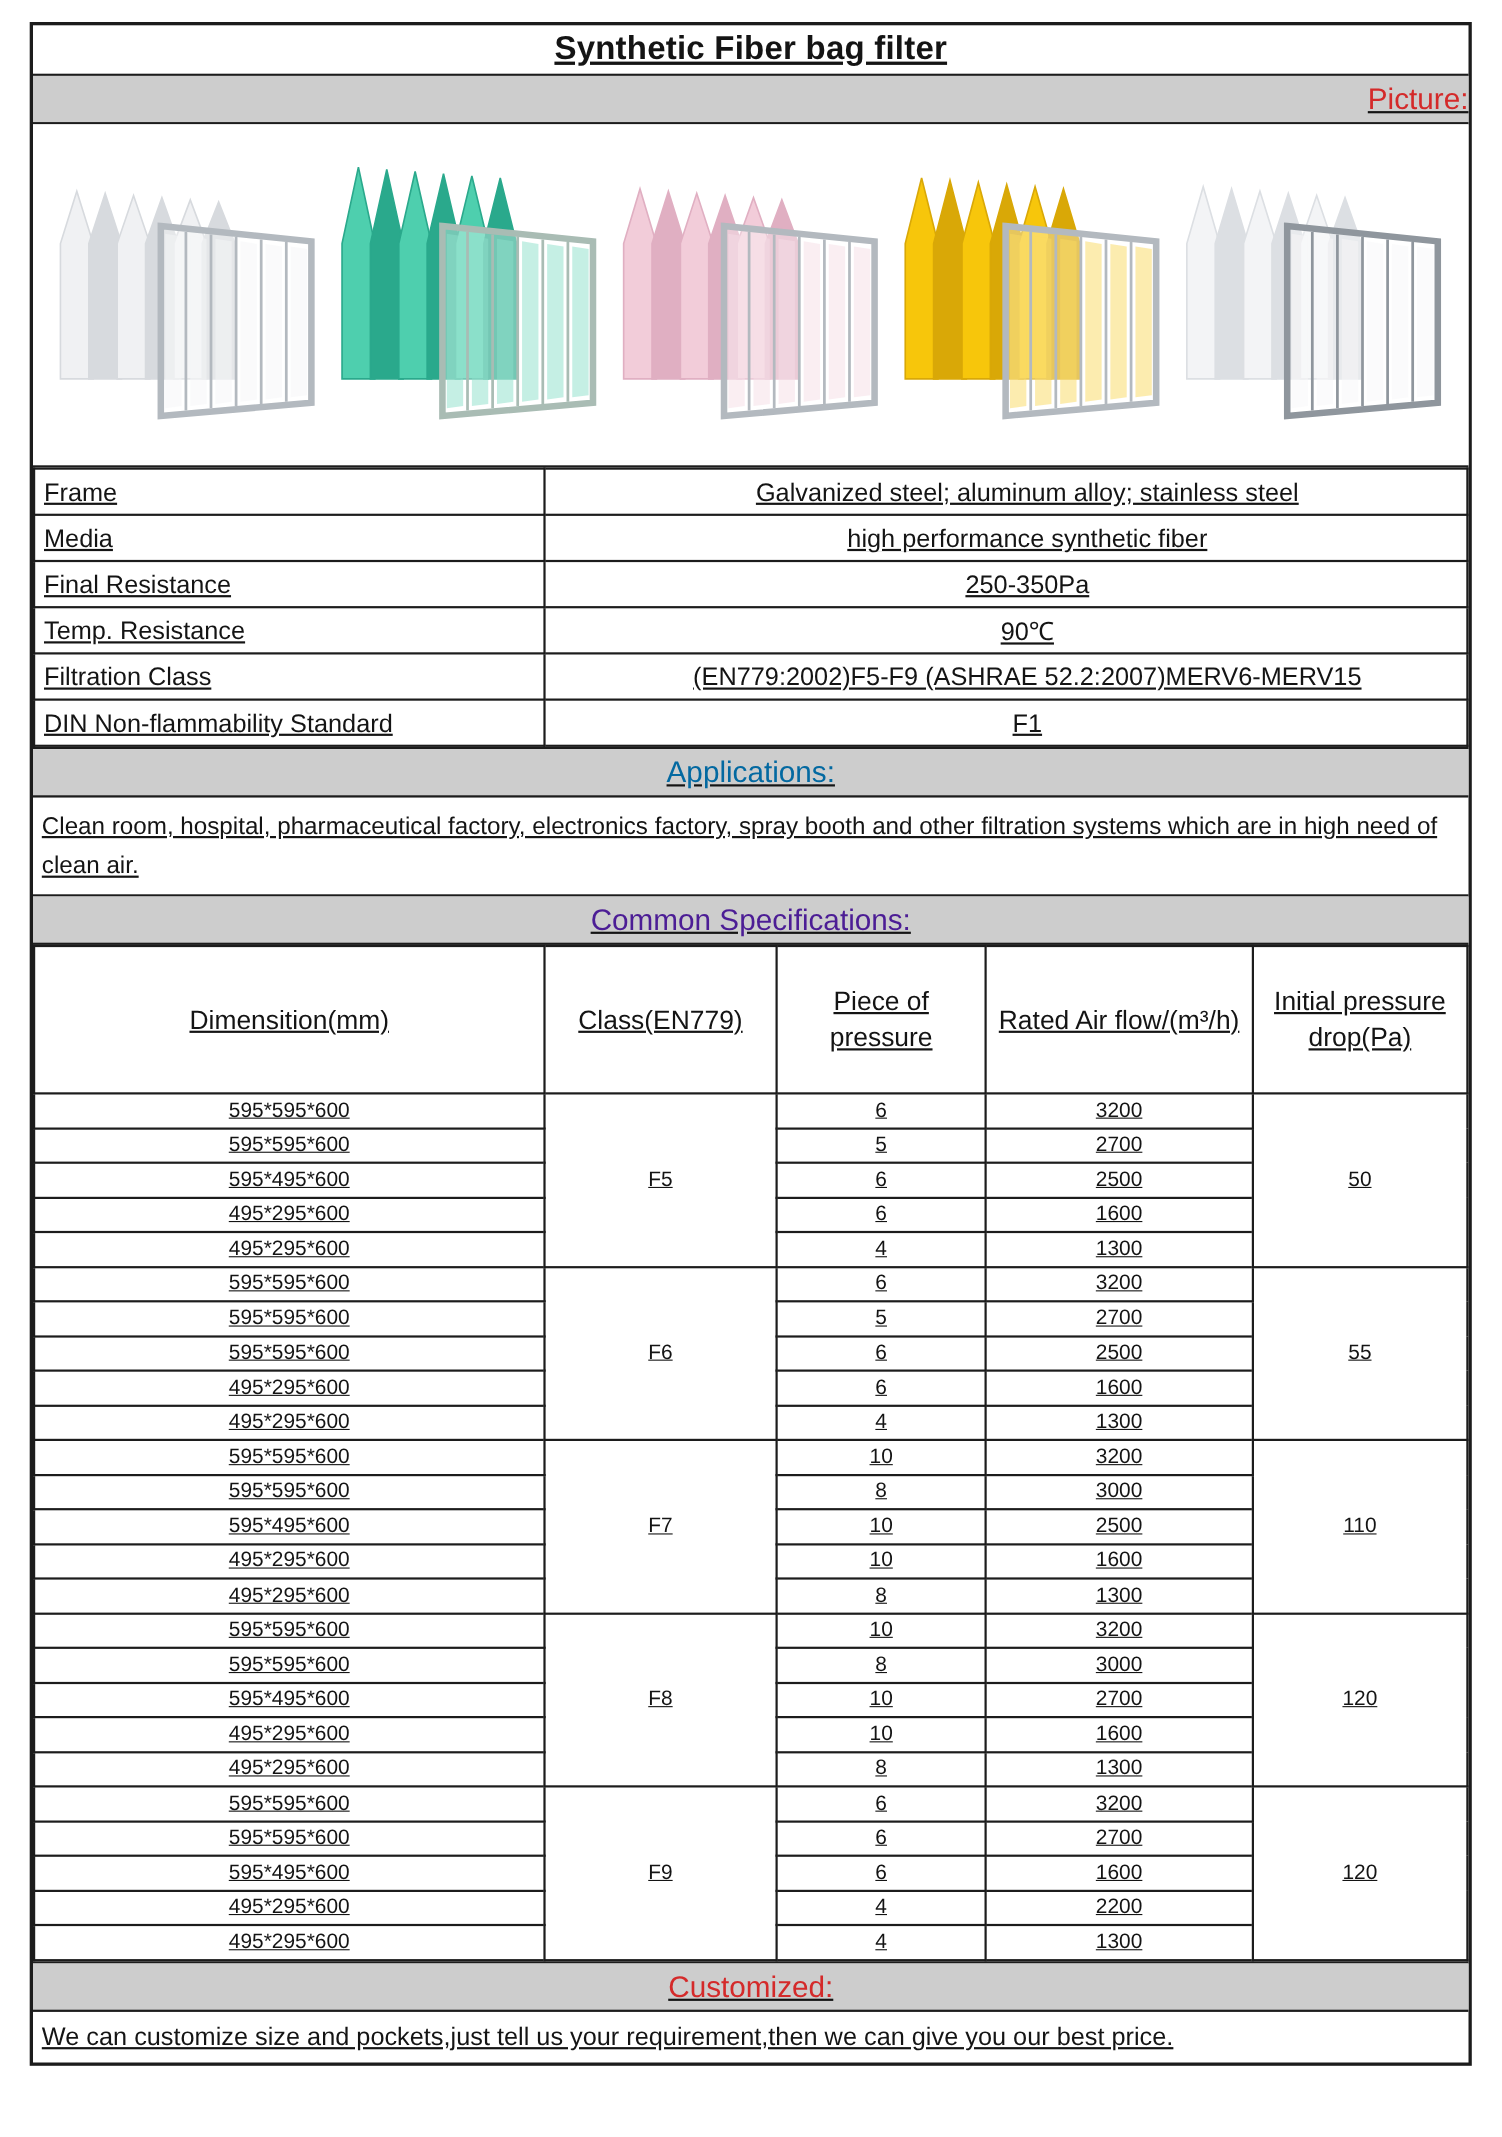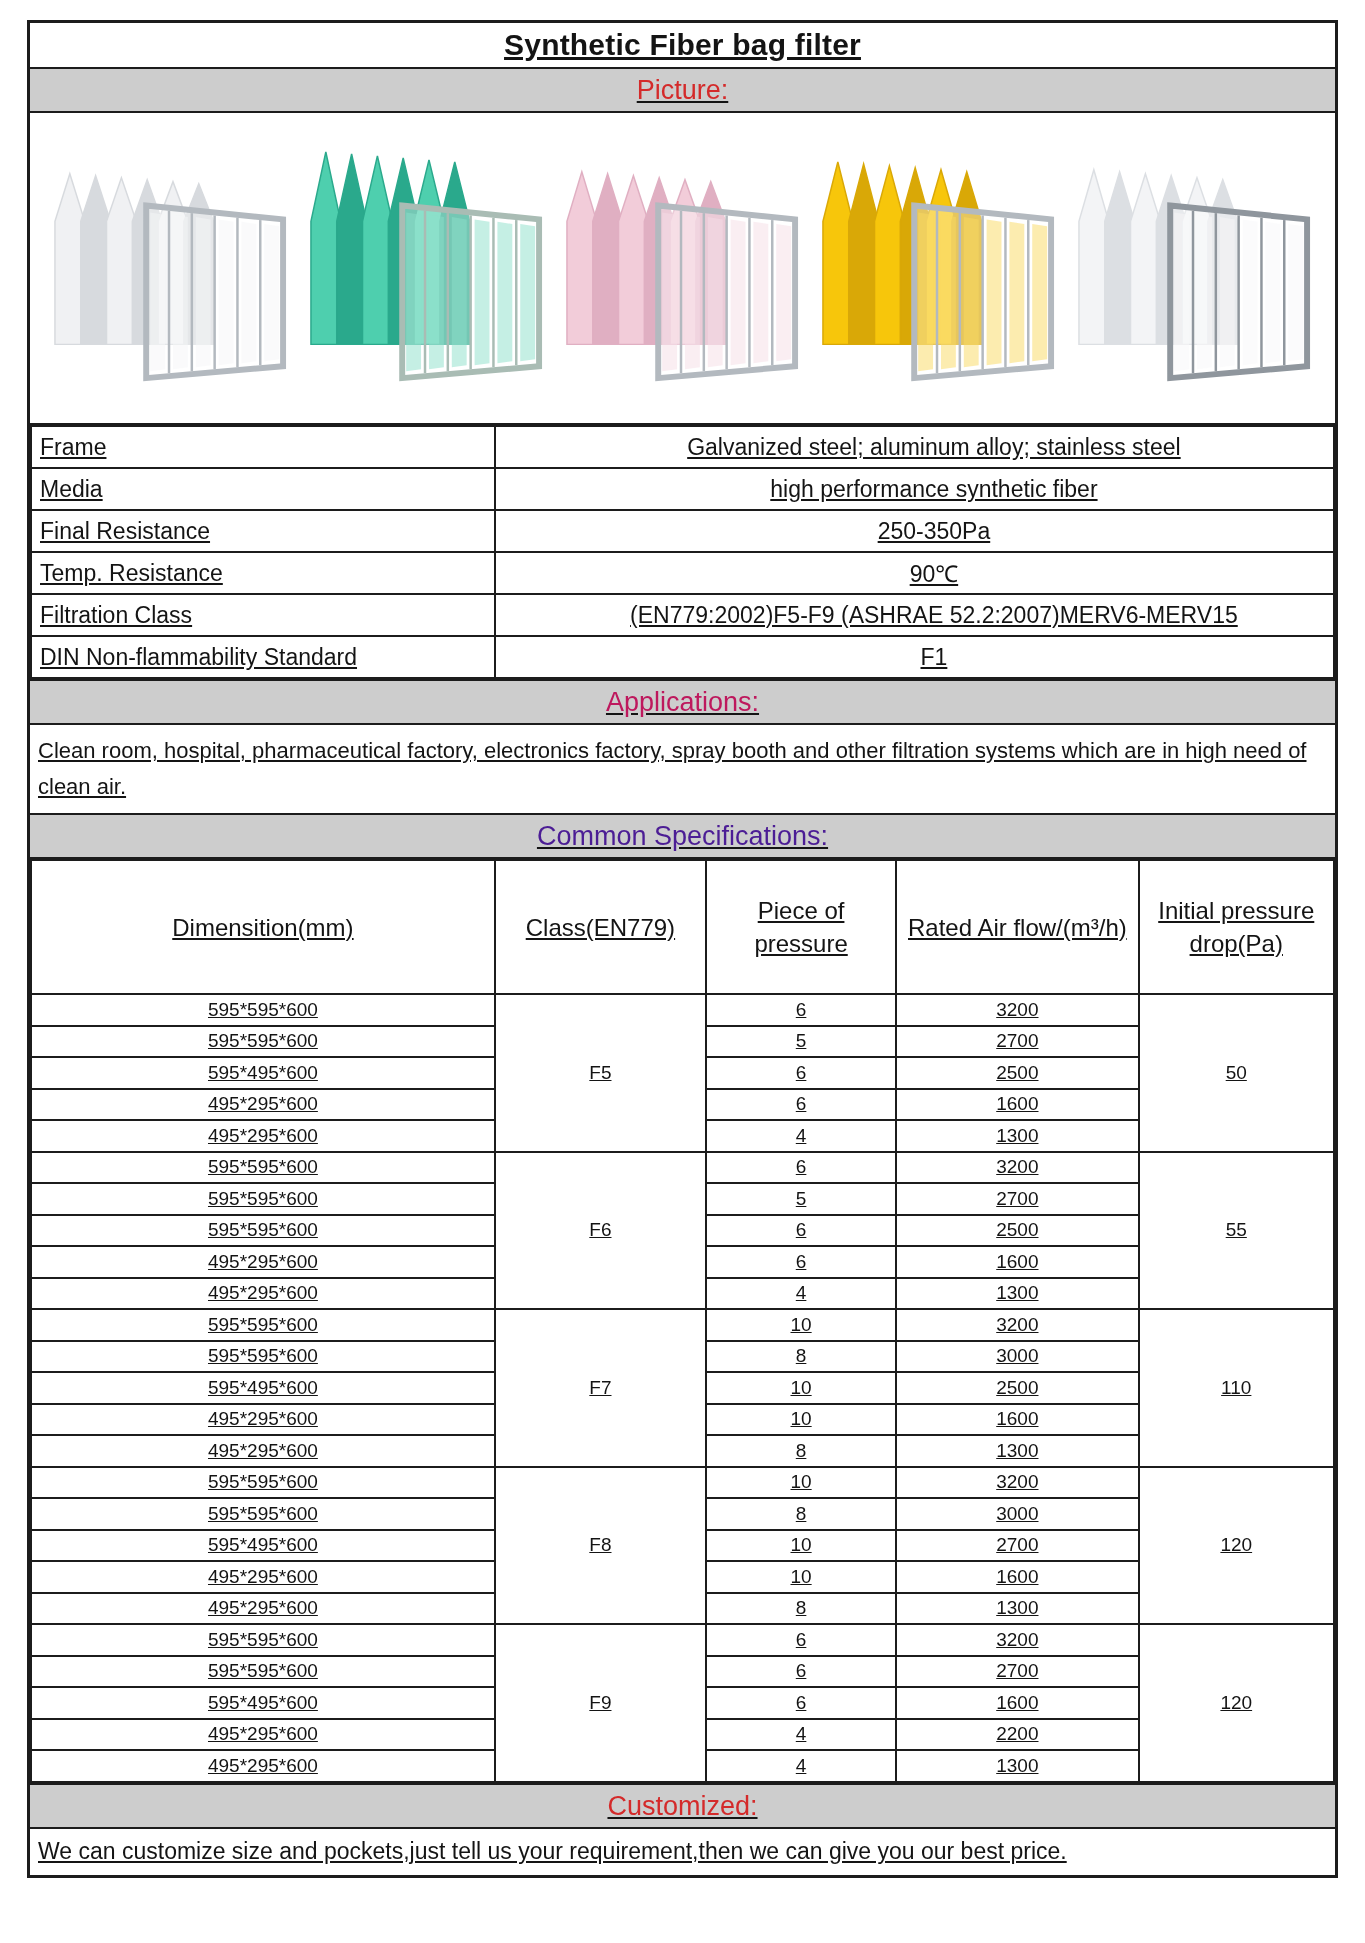--- a/index.html
+++ b/index.html
@@ -48,21 +48,21 @@
     padding-left:8px; text-align:left;
   }
 </style>
 </head>
 <body>
 
 <div class="sheet">
 
   <div class="sec title-row">Synthetic Fiber bag filter</div>
 
-  <div class="sec band" style="background: rgb(205, 205, 205); color: rgb(212, 42, 42);">Picture:</div>
+  <div class="sec band" style="background: rgb(205, 205, 205); color: rgb(212, 42, 42); text-align: right;">Picture:</div>
 
   <div class="sec picture-area">
     <div class="filter-img"><svg xmlns="http://www.w3.org/2000/svg" viewBox="0 0 245 242" width="100%" height="100%">
           <polygon points="6,198 6,74 21,26 36,74 36,198" fill="#f0f1f3" stroke="#d7dade" stroke-width="1.5"></polygon>
           <polygon points="32,198 32,74 47,28 62,74 62,198" fill="#d7dade" stroke="#d7dade" stroke-width="1.5"></polygon>
           <polygon points="58,198 58,74 73,30 88,74 88,198" fill="#f0f1f3" stroke="#d7dade" stroke-width="1.5"></polygon>
           <polygon points="84,198 84,74 99,32 114,74 114,198" fill="#d7dade" stroke="#d7dade" stroke-width="1.5"></polygon>
           <polygon points="110,198 110,74 125,34 140,74 140,198" fill="#f0f1f3" stroke="#d7dade" stroke-width="1.5"></polygon>
           <polygon points="136,198 136,74 151,36 166,74 166,198" fill="#d7dade" stroke="#d7dade" stroke-width="1.5"></polygon>
           <polygon points="102,65 117,67.33333333333334 117,223 102,225" fill="#f0f1f3" fill-opacity="0.5"></polygon>
@@ -189,21 +189,21 @@
         <td class="fvalue">(EN779:2002)F5-F9 (ASHRAE 52.2:2007)MERV6-MERV15</td>
       </tr>
       <tr>
         <td class="flabel">DIN Non-flammability Standard</td>
         <td class="fvalue">F1</td>
       </tr>
     </tbody>
       </table>
   </div>
 
-  <div class="sec band" style="background: rgb(205, 205, 205); color: #be185d;">Applications:</div>
+  <div class="sec band" style="background: rgb(205, 205, 205); color: #0369a1;">Applications:</div>
 
   <div class="sec app-text">Clean room, hospital, pharmaceutical factory, electronics factory, spray booth and other filtration systems which are in high need of clean air.</div>
 
   <div class="sec band" style="background: rgb(205, 205, 205); color: #4c1d95;">Common Specifications:</div>
 
   <div class="sec">
     <table class="spec-table">
       <colgroup>
         <col style="width:35.6%">
           <col style="width:16.2%">

